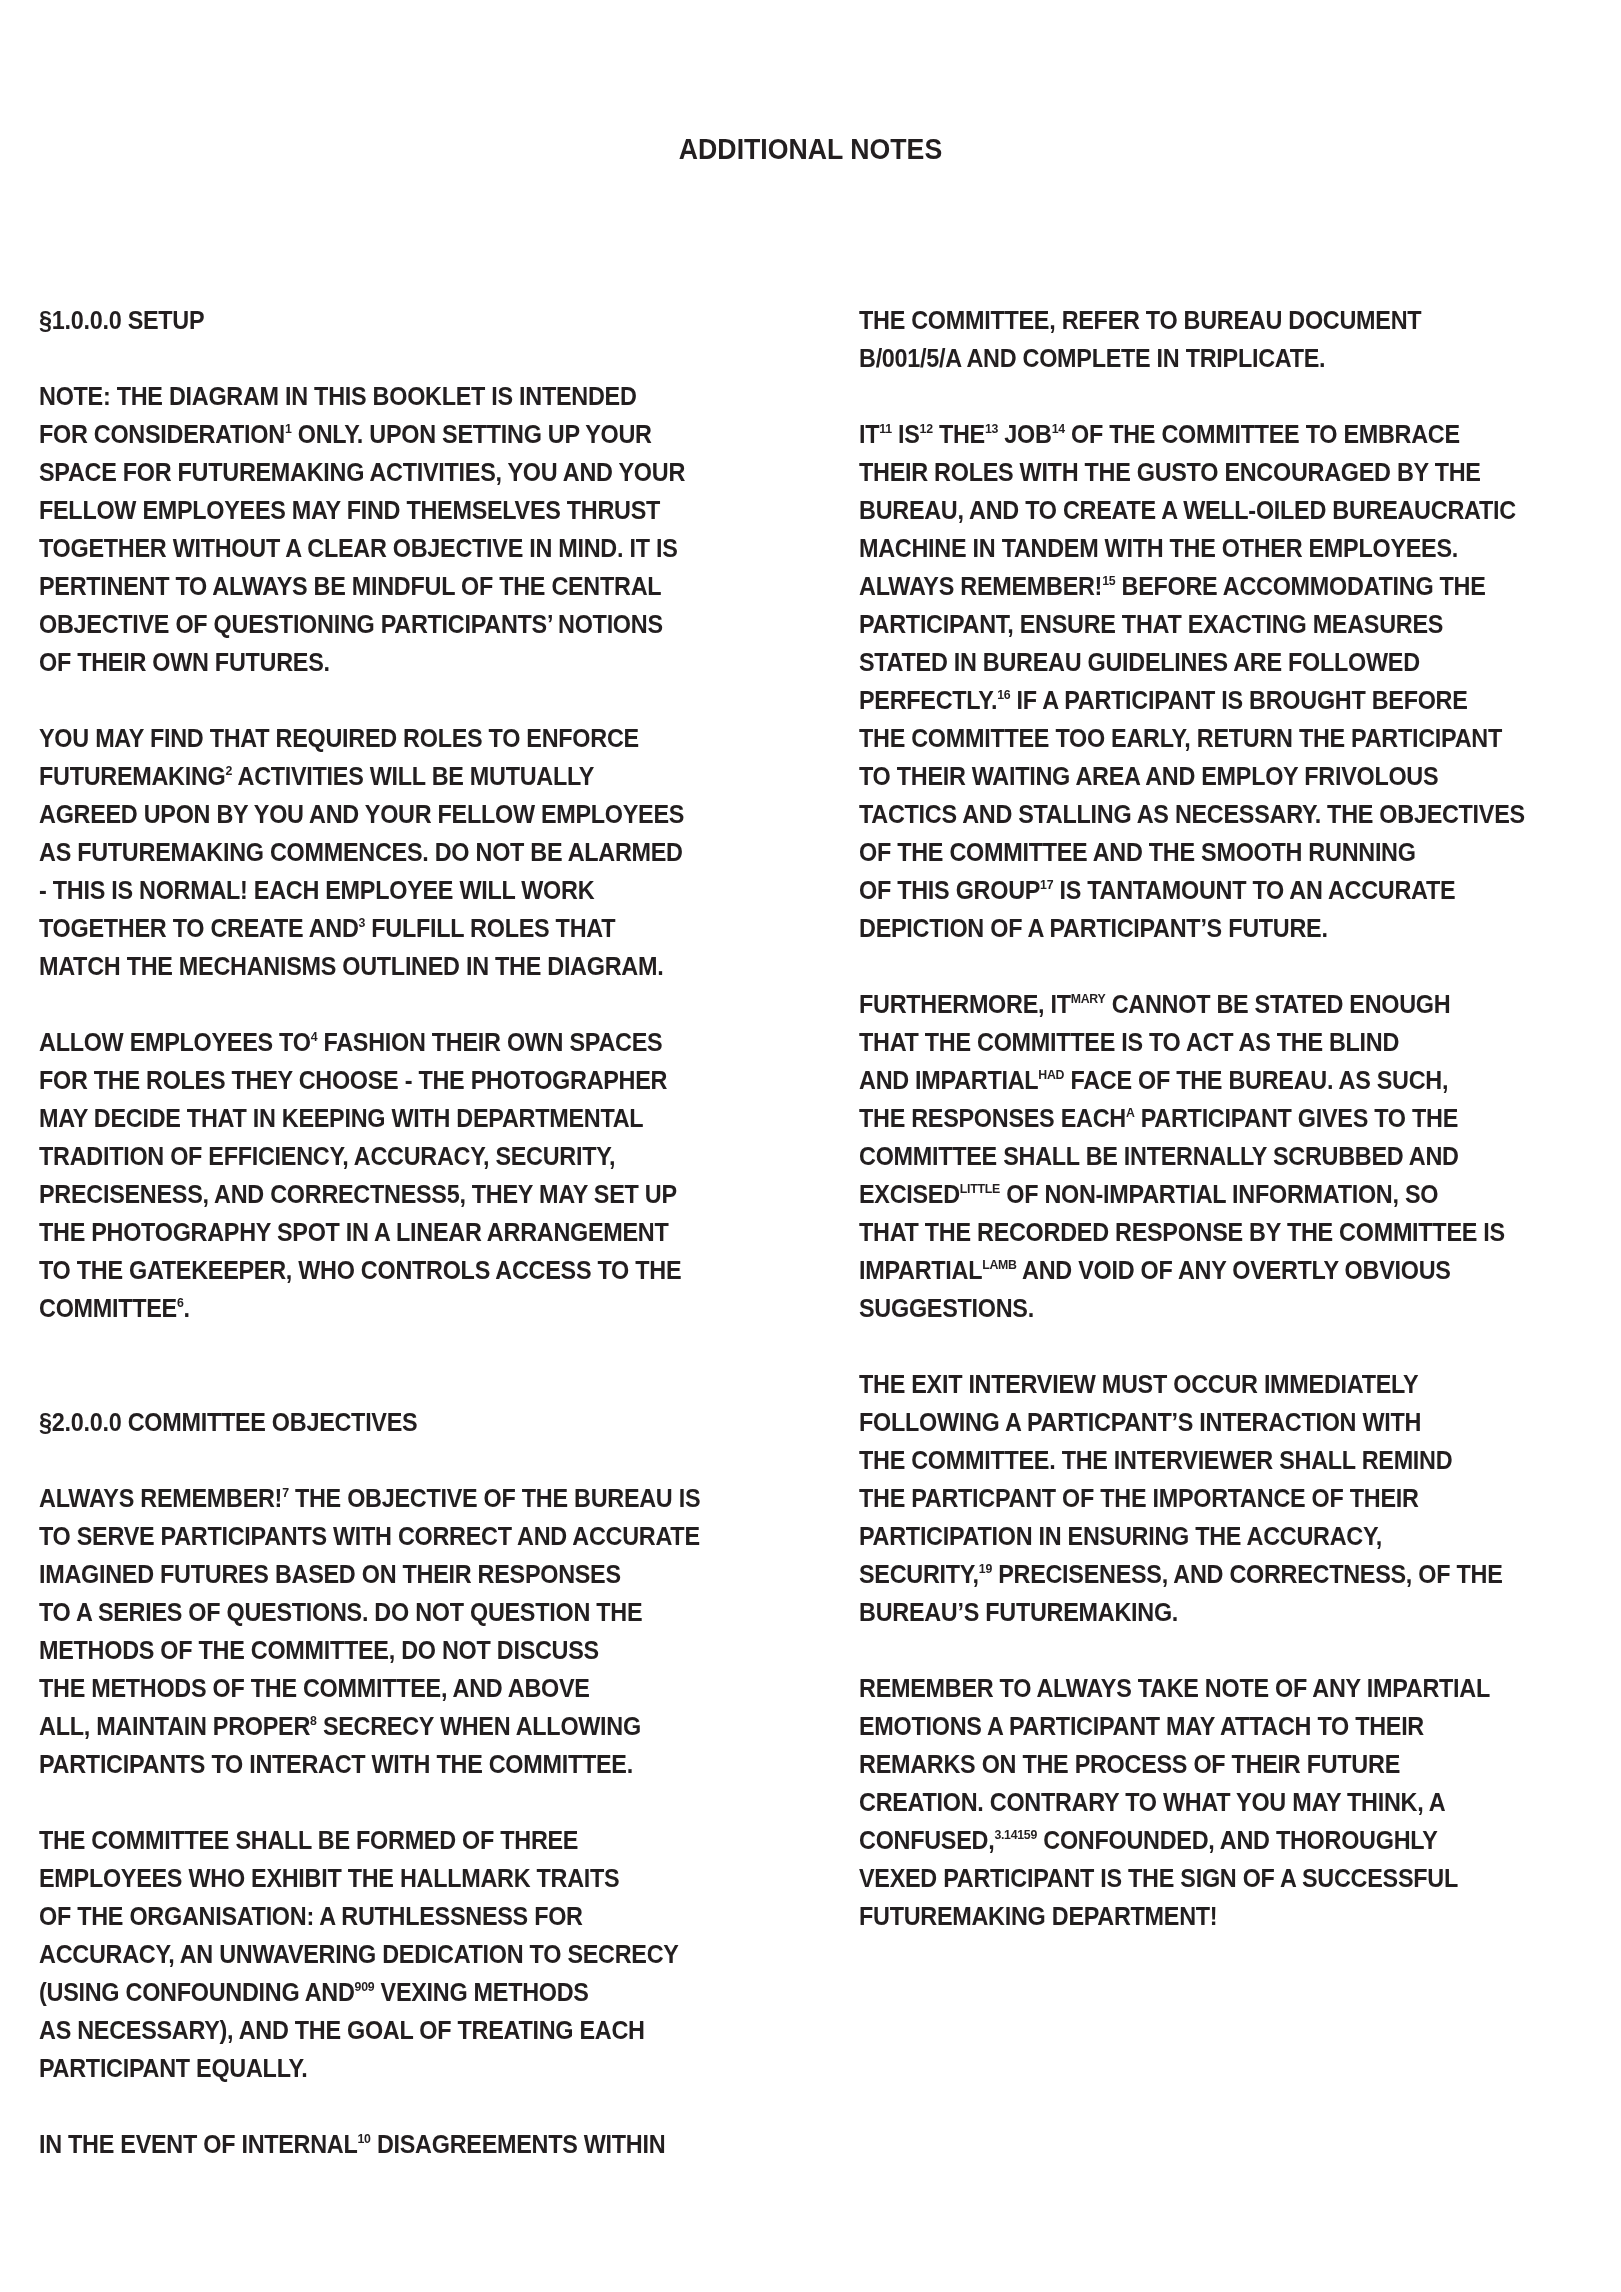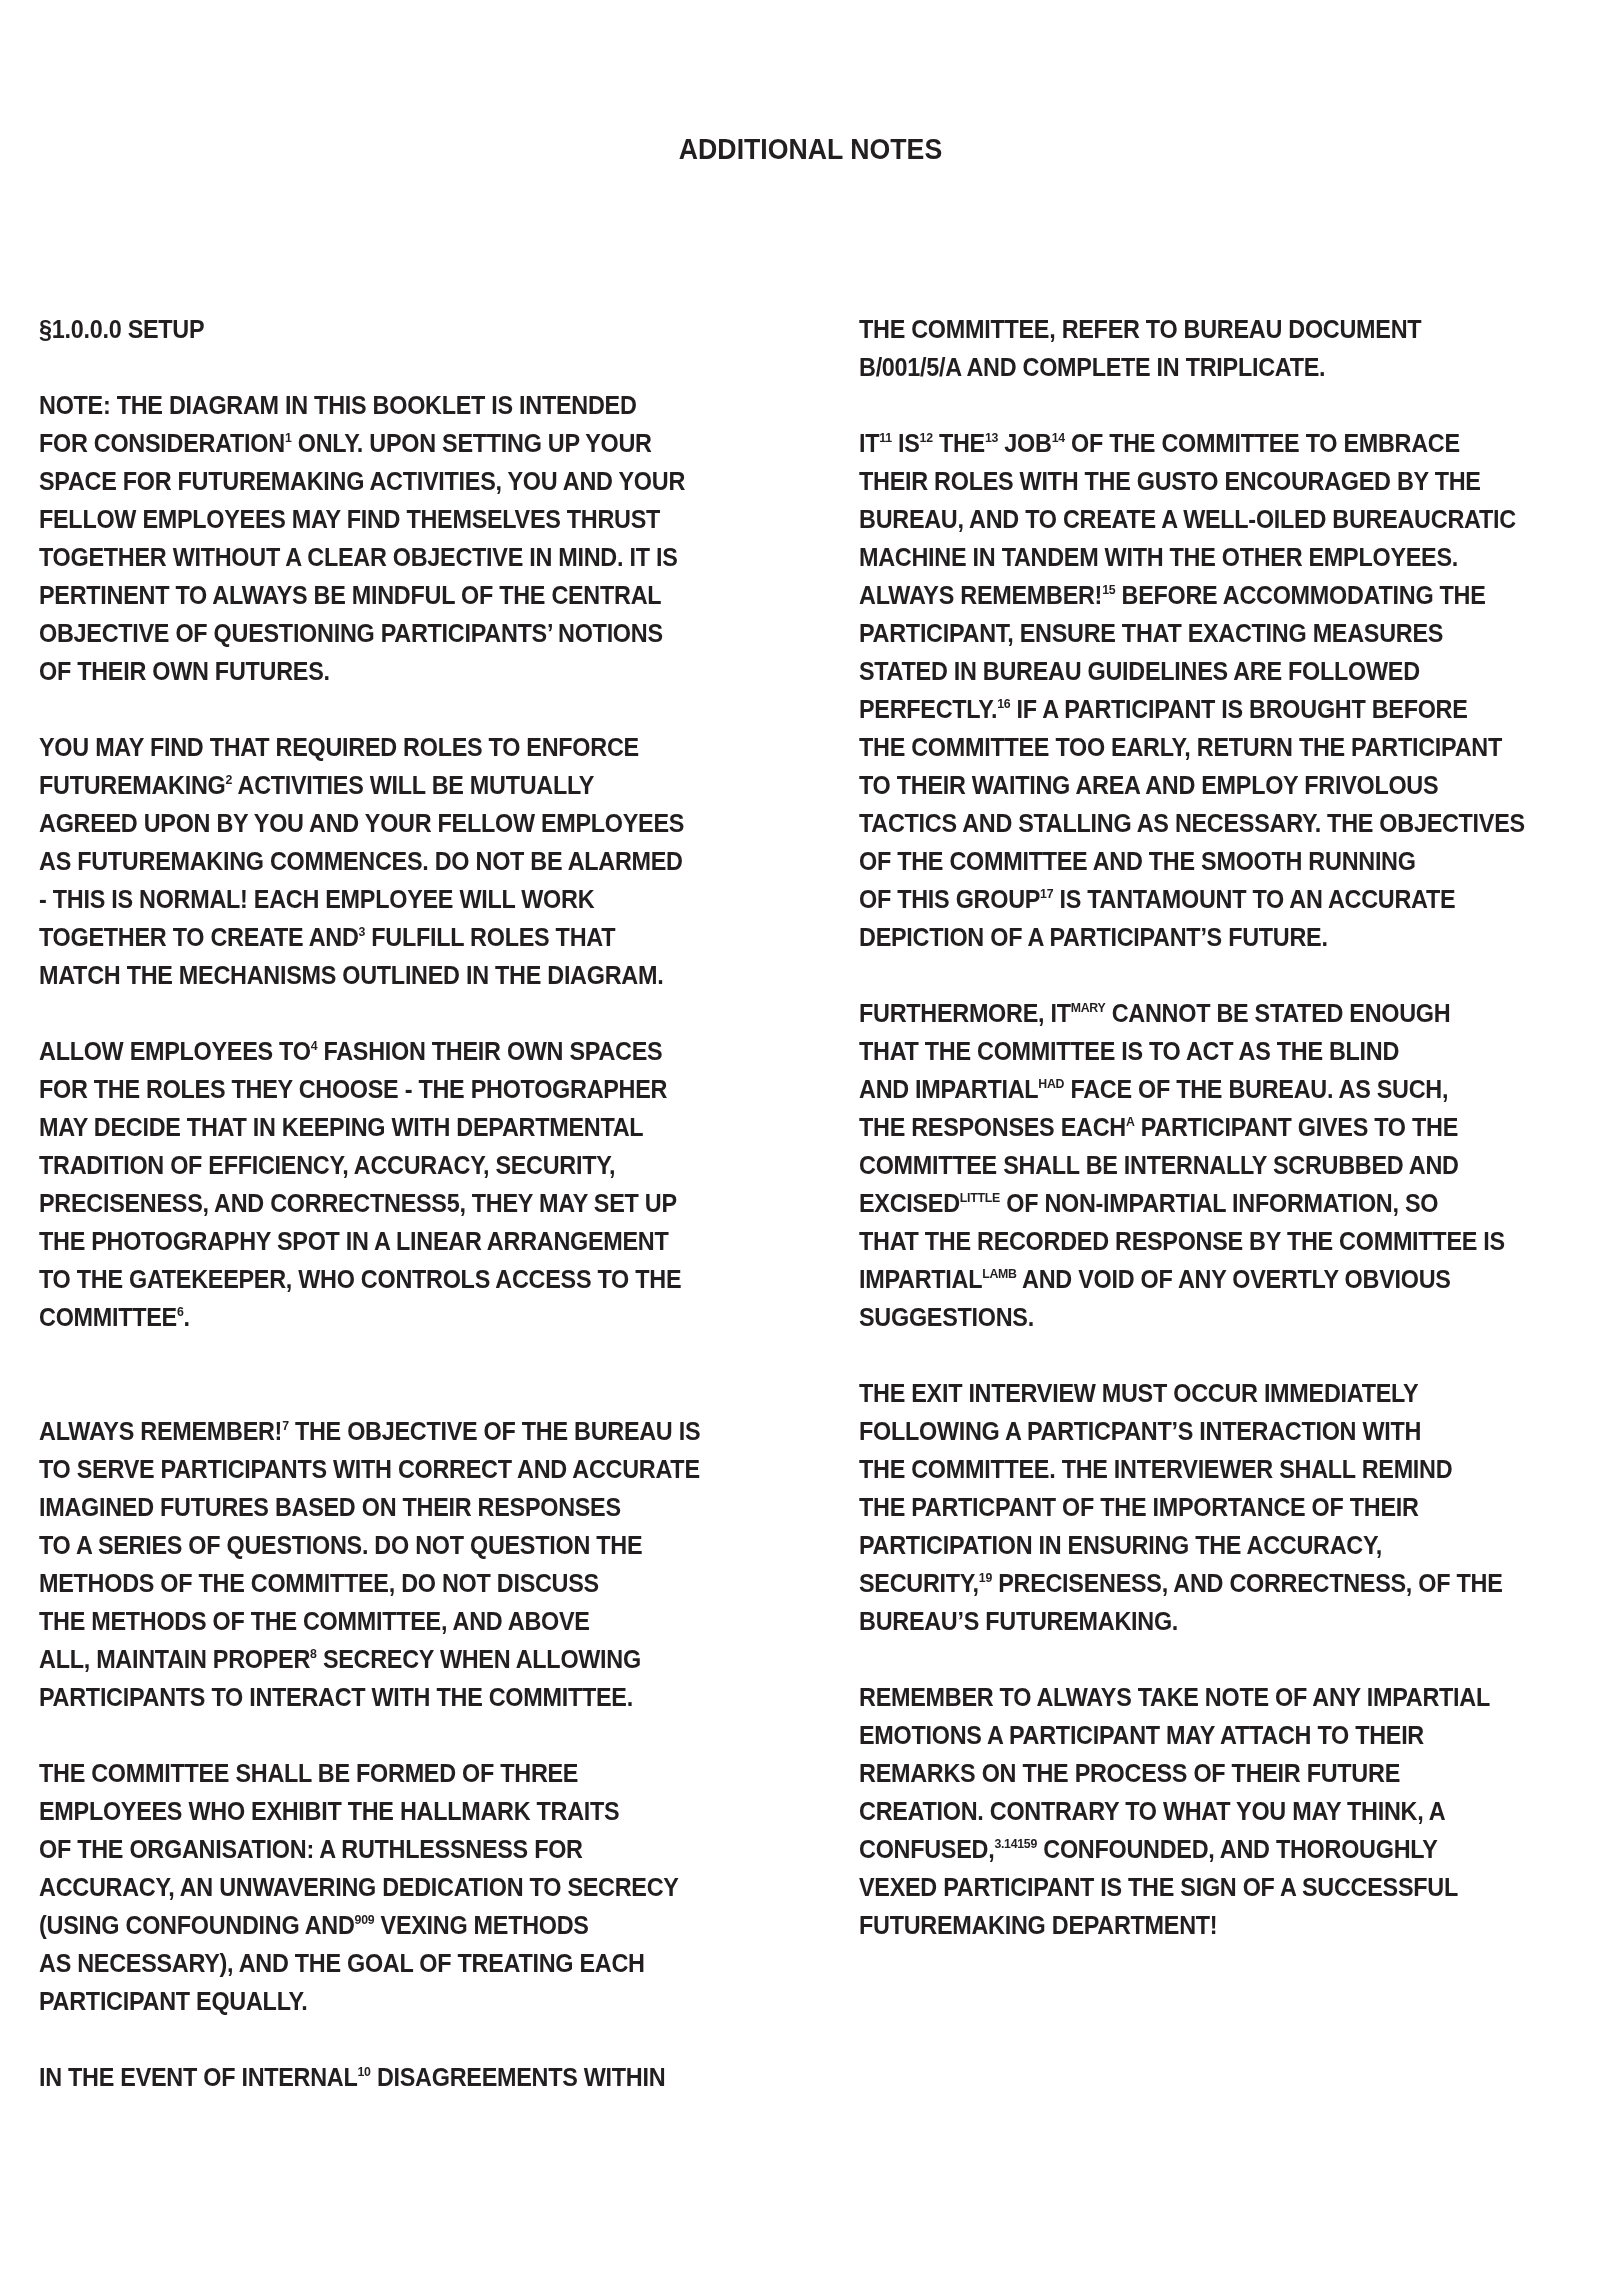--- a/index.html
+++ b/index.html
@@ -4,21 +4,21 @@
 <style>
   html, body { margin:0; padding:0; background:#ffffff; }
   body { width:1621px; height:2293px; position:relative; overflow:hidden;
          font-family:"Liberation Sans", sans-serif; color:#231f20; }
   .title { position:absolute; top:133px; left:0; width:1621px; text-align:center;
            font-weight:bold; font-size:29px; letter-spacing:0px; transform:scaleX(0.92); }
   .col { position:absolute; top:294px; width:774px; font-weight:bold;
          font-size:26px; line-height:38px; letter-spacing:-0.3px; }
   .col.left { left:39px; }
   .col.right { left:859px; }
-  .para { margin:16px 0 38px 0; }
+  .para { margin:7px 0 38px 0; }
   .para.gap2 { margin-bottom:76px; }
   .line { display:block; white-space:nowrap; transform-origin:left center; transform:scaleX(0.9); }
   sup { font-size:13.7px; line-height:0; vertical-align:super; }
 </style>
 </head>
 <body>
 
 <div class="title">ADDITIONAL NOTES</div>
 
 <div class="col left">
@@ -46,20 +46,23 @@
     </div>
   <div class="para gap2">
       <span class="line">ALLOW EMPLOYEES TO<sup>4</sup> FASHION THEIR OWN SPACES</span>
       <span class="line">FOR THE ROLES THEY CHOOSE - THE PHOTOGRAPHER</span>
       <span class="line">MAY DECIDE THAT IN KEEPING WITH DEPARTMENTAL</span>
       <span class="line">TRADITION OF EFFICIENCY, ACCURACY, SECURITY,</span>
       <span class="line">PRECISENESS, AND CORRECTNESS5, THEY MAY SET UP</span>
       <span class="line">THE PHOTOGRAPHY SPOT IN A LINEAR ARRANGEMENT</span>
       <span class="line">TO THE GATEKEEPER, WHO CONTROLS ACCESS TO THE</span>
       <span class="line">COMMITTEE<sup>6</sup>.</span>
+    </div>
+  <div class="para">
+      <span class="line">§2.0.0.0 COMMITTEE OBJECTIVES</span>
     </div>
   <div class="para">
       <span class="line">ALWAYS REMEMBER!<sup>7</sup> THE OBJECTIVE OF THE BUREAU IS</span>
       <span class="line">TO SERVE PARTICIPANTS WITH CORRECT AND ACCURATE</span>
       <span class="line">IMAGINED FUTURES BASED ON THEIR RESPONSES</span>
       <span class="line">TO A SERIES OF QUESTIONS. DO NOT QUESTION THE</span>
       <span class="line">METHODS OF THE COMMITTEE, DO NOT DISCUSS</span>
       <span class="line">THE METHODS OF THE COMMITTEE, AND ABOVE</span>
       <span class="line">ALL, MAINTAIN PROPER<sup>8</sup> SECRECY WHEN ALLOWING</span>
       <span class="line">PARTICIPANTS TO INTERACT WITH THE COMMITTEE.</span>

